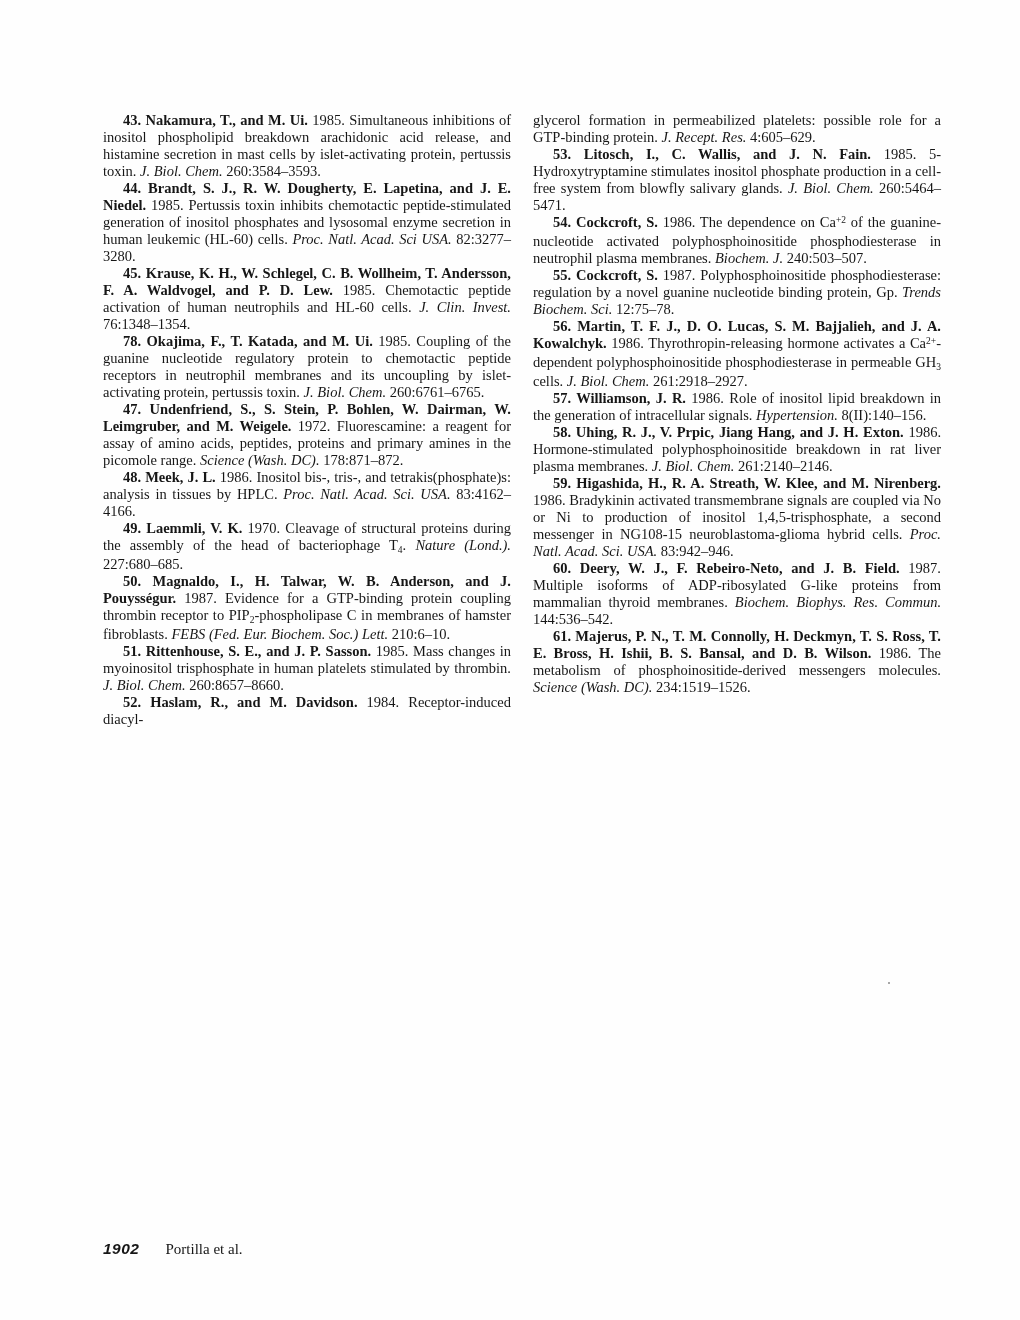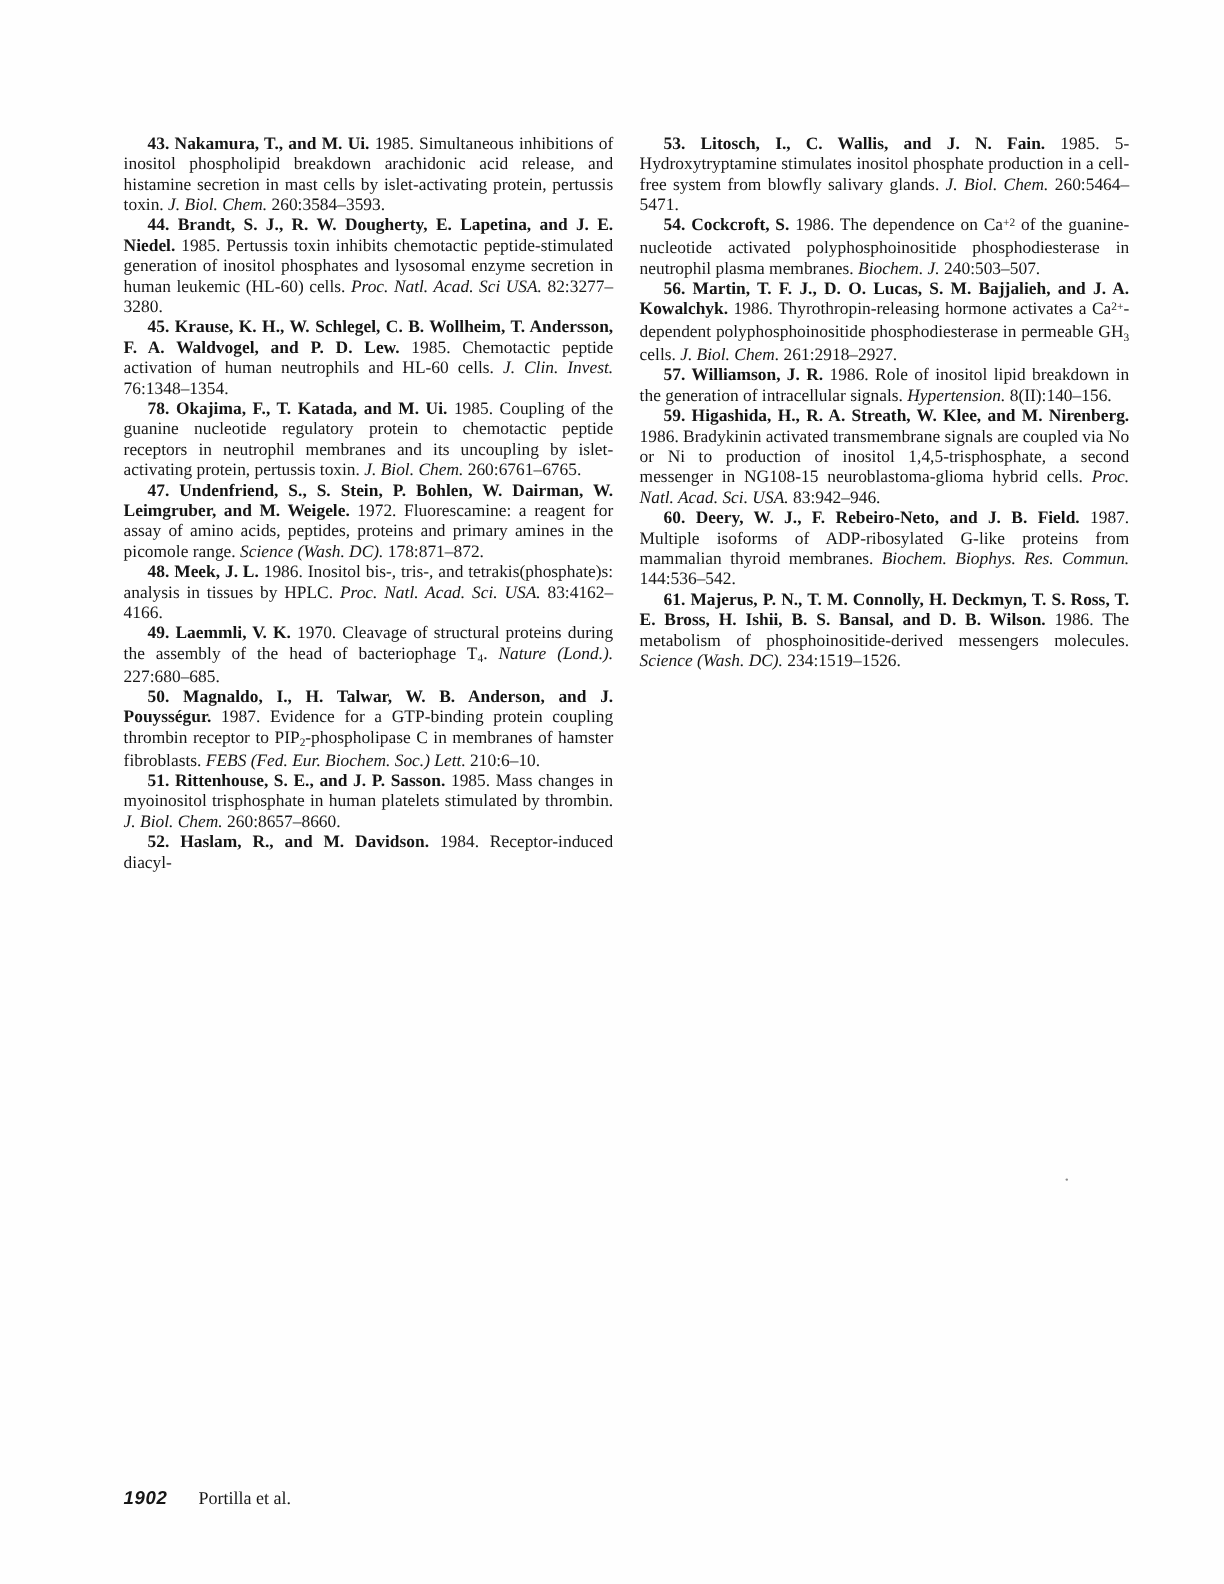--- a/index.html
+++ b/index.html
@@ -78,24 +78,27 @@
       <p class="ref"><span class="b">78. Okajima, F., T. Katada, and M. Ui.</span><span class="p"> 1985. Coupling of the guanine nucleotide regulatory protein to chemotactic peptide receptors in neutrophil membranes and its uncoupling by islet-activating protein, pertussis toxin. </span><span class="i">J. Biol. Chem.</span><span class="p"> 260:6761–6765.</span></p>
       <p class="ref"><span class="b">47. Undenfriend, S., S. Stein, P. Bohlen, W. Dairman, W. Leimgruber, and M. Weigele.</span><span class="p"> 1972. Fluorescamine: a reagent for assay of amino acids, peptides, proteins and primary amines in the picomole range. </span><span class="i">Science (Wash. DC).</span><span class="p"> 178:871–872.</span></p>
       <p class="ref"><span class="b">48. Meek, J. L.</span><span class="p"> 1986. Inositol bis-, tris-, and tetrakis(phosphate)s: analysis in tissues by HPLC. </span><span class="i">Proc. Natl. Acad. Sci. USA.</span><span class="p"> 83:4162–4166.</span></p>
       <p class="ref"><span class="b">49. Laemmli, V. K.</span><span class="p"> 1970. Cleavage of structural proteins during the assembly of the head of bacteriophage T</span><span class="sub">4</span><span class="p">. </span><span class="i">Nature (Lond.).</span><span class="p"> 227:680–685.</span></p>
       <p class="ref"><span class="b">50. Magnaldo, I., H. Talwar, W. B. Anderson, and J. Pouysségur.</span><span class="p"> 1987. Evidence for a GTP-binding protein coupling thrombin receptor to PIP</span><span class="sub">2</span><span class="p">-phospholipase C in membranes of hamster fibroblasts. </span><span class="i">FEBS (Fed. Eur. Biochem. Soc.) Lett.</span><span class="p"> 210:6–10.</span></p>
       <p class="ref"><span class="b">51. Rittenhouse, S. E., and J. P. Sasson.</span><span class="p"> 1985. Mass changes in myoinositol trisphosphate in human platelets stimulated by thrombin. </span><span class="i">J. Biol. Chem.</span><span class="p"> 260:8657–8660.</span></p>
       <p class="ref"><span class="b">52. Haslam, R., and M. Davidson.</span><span class="p"> 1984. Receptor-induced diacyl-</span></p>
     </div>
 
   <div class="column column-right">
+      <p class="ref no-indent"><span class="p">glycerol formation in permeabilized platelets: possible role for a GTP-binding protein. </span><span class="i">J. Recept. Res.</span><span class="p"> 4:605–629.</span></p>
       <p class="ref"><span class="b">53. Litosch, I., C. Wallis, and J. N. Fain.</span><span class="p"> 1985. 5-Hydroxytryptamine stimulates inositol phosphate production in a cell-free system from blowfly salivary glands. </span><span class="i">J. Biol. Chem.</span><span class="p"> 260:5464–5471.</span></p>
       <p class="ref"><span class="b">54. Cockcroft, S.</span><span class="p"> 1986. The dependence on Ca</span><span class="sup">+2</span><span class="p"> of the guanine-nucleotide activated polyphosphoinositide phosphodiesterase in neutrophil plasma membranes. </span><span class="i">Biochem. J.</span><span class="p"> 240:503–507.</span></p>
+      <p class="ref"><span class="b">55. Cockcroft, S.</span><span class="p"> 1987. Polyphosphoinositide phosphodiesterase: regulation by a novel guanine nucleotide binding protein, Gp. </span><span class="i">Trends Biochem. Sci.</span><span class="p"> 12:75–78.</span></p>
       <p class="ref"><span class="b">56. Martin, T. F. J., D. O. Lucas, S. M. Bajjalieh, and J. A. Kowalchyk.</span><span class="p"> 1986. Thyrothropin-releasing hormone activates a Ca</span><span class="sup">2+</span><span class="p">-dependent polyphosphoinositide phosphodiesterase in permeable GH</span><span class="sub">3</span><span class="p"> cells. </span><span class="i">J. Biol. Chem.</span><span class="p"> 261:2918–2927.</span></p>
       <p class="ref"><span class="b">57. Williamson, J. R.</span><span class="p"> 1986. Role of inositol lipid breakdown in the generation of intracellular signals. </span><span class="i">Hypertension.</span><span class="p"> 8(II):140–156.</span></p>
+      <p class="ref"><span class="b">58. Uhing, R. J., V. Prpic, Jiang Hang, and J. H. Exton.</span><span class="p"> 1986. Hormone-stimulated polyphosphoinositide breakdown in rat liver plasma membranes. </span><span class="i">J. Biol. Chem.</span><span class="p"> 261:2140–2146.</span></p>
       <p class="ref"><span class="b">59. Higashida, H., R. A. Streath, W. Klee, and M. Nirenberg.</span><span class="p"> 1986. Bradykinin activated transmembrane signals are coupled via No or Ni to production of inositol 1,4,5-trisphosphate, a second messenger in NG108-15 neuroblastoma-glioma hybrid cells. </span><span class="i">Proc. Natl. Acad. Sci. USA.</span><span class="p"> 83:942–946.</span></p>
       <p class="ref"><span class="b">60. Deery, W. J., F. Rebeiro-Neto, and J. B. Field.</span><span class="p"> 1987. Multiple isoforms of ADP-ribosylated G-like proteins from mammalian thyroid membranes. </span><span class="i">Biochem. Biophys. Res. Commun.</span><span class="p"> 144:536–542.</span></p>
       <p class="ref"><span class="b">61. Majerus, P. N., T. M. Connolly, H. Deckmyn, T. S. Ross, T. E. Bross, H. Ishii, B. S. Bansal, and D. B. Wilson.</span><span class="p"> 1986. The metabolism of phosphoinositide-derived messengers molecules. </span><span class="i">Science (Wash. DC).</span><span class="p"> 234:1519–1526.</span></p>
     </div>
 
   <div class="footer">
     <span class="page-num">1902</span><span class="running-authors">Portilla et al.</span>
   </div>
 
   <div class="speck"></div>

